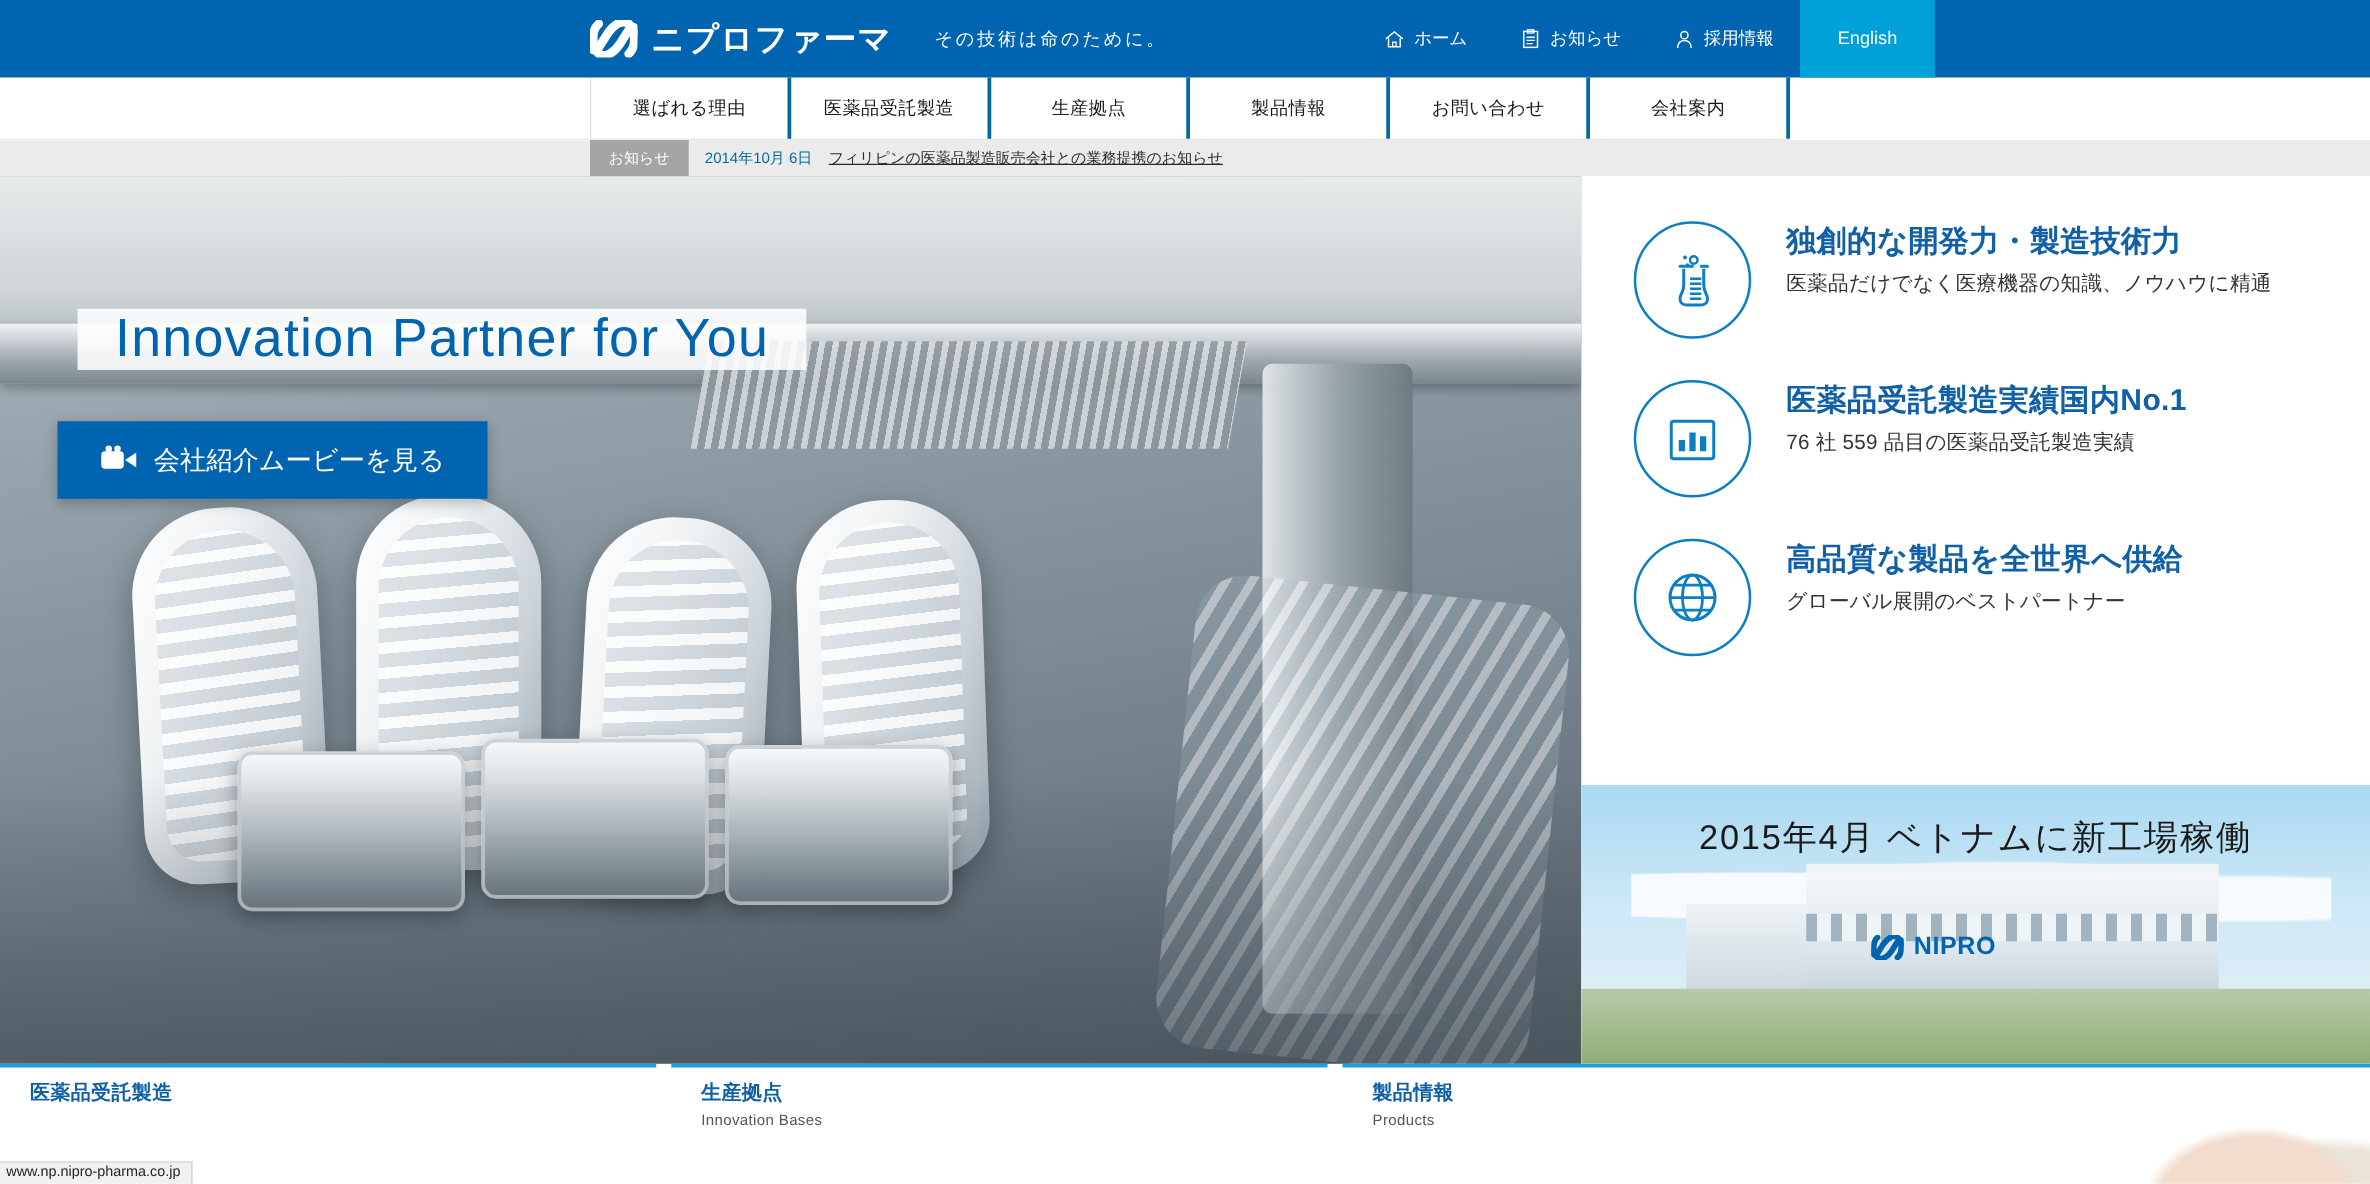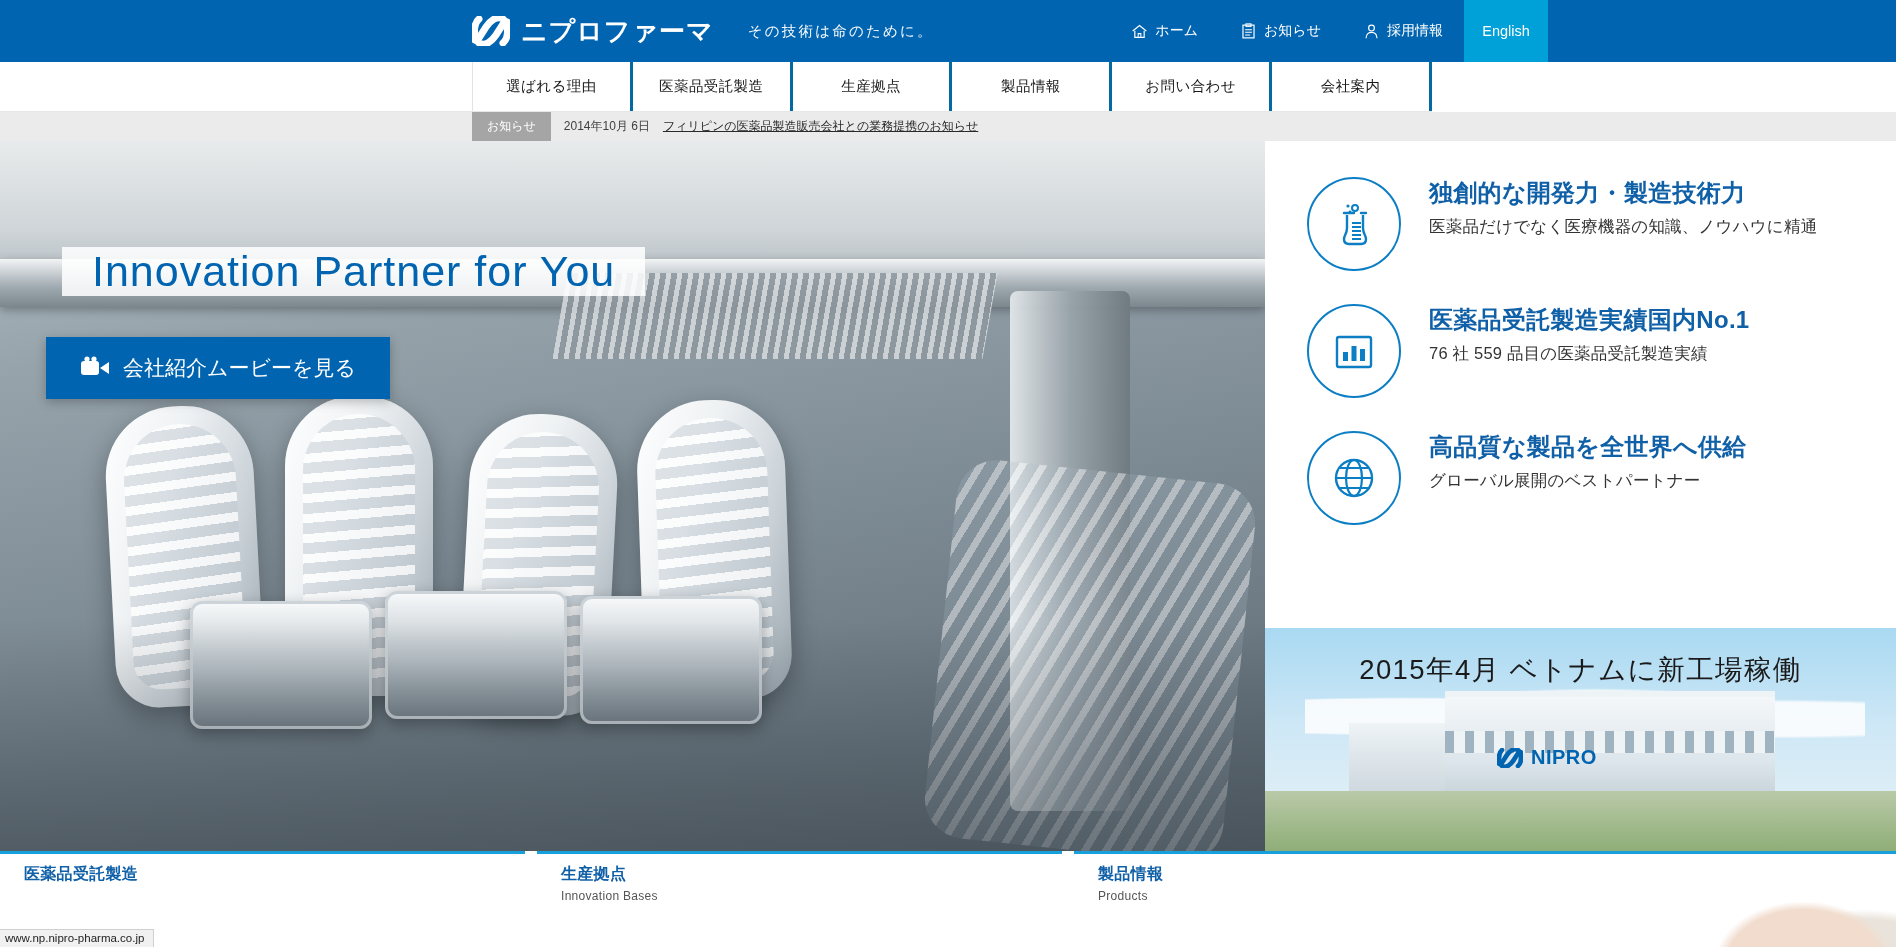--- a/index.html
+++ b/index.html
@@ -29,21 +29,21 @@
   }
   .top-link {
     display: flex; align-items: center; gap: 7px;
     padding: 0 21px; color: #fff; font-size: 14px;
     text-decoration: none; white-space: nowrap; cursor: pointer;
   }
   .top-link .ic { width: 17px; height: 17px; display: block; }
   .lang-btn {
     display: flex; align-items: center; justify-content: center;
     background: #00a0d8; color: #fff; font-size: 14.5px;
-    width: 84px; cursor: pointer; font-weight: 500;
+    width: 108px; cursor: pointer; font-weight: 500;
   }
   
   .mainnav {
     height: 50px; background: #fff; display: flex;
     margin-left: 472px; width: 960px;
     border-bottom: 1px solid #e6e6e6;
   }
   .nav-item {
     flex: 1; display: flex; align-items: center; justify-content: center;
     font-size: 14.5px; color: #1a1a1a; border-right: 3px solid #0369a1;
@@ -55,21 +55,21 @@
     height: 29px; background: #ebebeb;
     display: flex; align-items: stretch;
   }
   .news-inner { margin-left: 472px; display: flex; align-items: stretch; }
   .news-tag {
     background: #a5a5a5; color: #fff; font-size: 12px;
     display: flex; align-items: center; padding: 0 15px;
     white-space: nowrap;
   }
   .news-date {
-    font-size: 12px; color: #404040; display: flex; align-items: center;
+    font-size: 12px; color: #0369a1; display: flex; align-items: center;
     padding: 0 13px; white-space: nowrap;
   }
   .news-link {
     font-size: 12px; color: #2a2a2a; text-decoration: underline;
     display: flex; align-items: center; white-space: nowrap; cursor: pointer;
   }
   
   .herorow { display: flex; height: 710px; }
   .hero {
     width: 1265px; height: 710px; position: relative; overflow: hidden;

